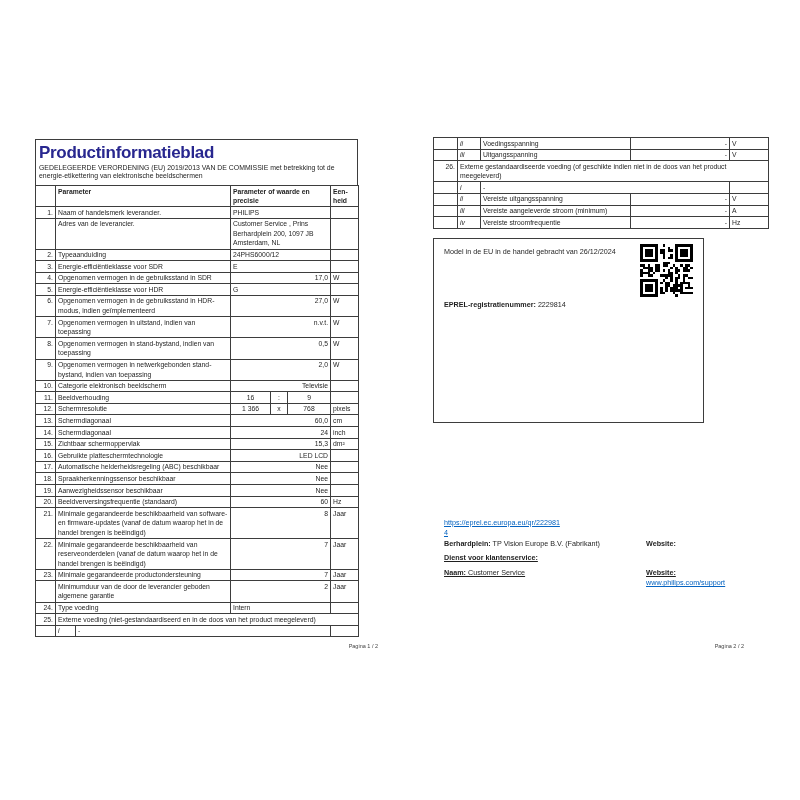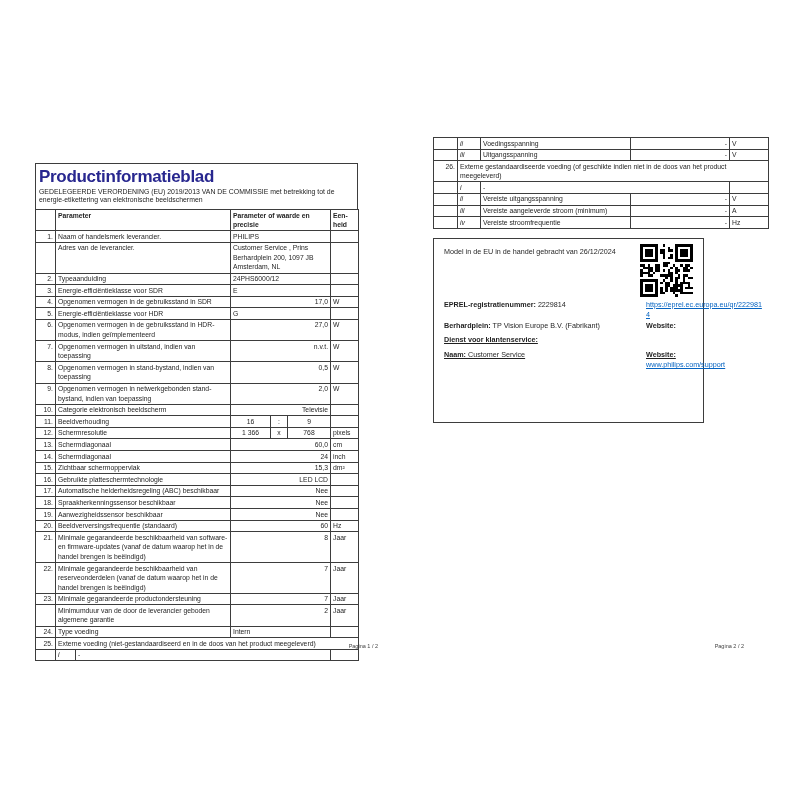--- a/index.html
+++ b/index.html
@@ -1,21 +1,21 @@
 <!DOCTYPE html>
 <html><head>
 <meta charset="utf-8">
 <style>
   * { box-sizing: border-box; margin: 0; padding: 0; }
   html,body { width:800px; height:800px; background:#fff; font-family:"Liberation Sans",sans-serif; color:#1f1f1f; }
   #canvas { position:relative; width:800px; height:800px; background:#fff; overflow:hidden; }
 
   
   .page1 { position:absolute; left:35px; top:139px; width:323px; }
-  .titleblock { border:1px solid #3d3d3d; border-bottom:none; height:46px; padding:3px 3px 0 3px;margin-top:24px; }
+  .titleblock { border:1px solid #3d3d3d; border-bottom:none; height:46px; padding:3px 3px 0 3px; }
   .doc-title { font-size:17px; font-weight:bold; color:#28278f; letter-spacing:-0.3px; line-height:19px; }
   .doc-subtitle { font-size:6.9px; line-height:8.3px; margin-top:2px; color:#222; }
 
   table.ptable { border-collapse:collapse; width:323px; table-layout:fixed; }
   table.ptable td { border:1px solid #3d3d3d; font-size:6.8px; line-height:9.6px; padding:0.5px 2px; vertical-align:top; word-wrap:break-word; }
   td.num { text-align:right; padding-right:7px; }
   td.vr  { text-align:right; padding-right:4px; }
   td.vl  { text-align:left; }
   td.ctr { text-align:center; }
   td.unit { text-align:left; padding-left:3px; }
@@ -25,24 +25,24 @@
   
   .page2-table { position:absolute; left:433px; top:137px; }
   table.p2 { border-collapse:collapse; width:335px; table-layout:fixed; }
   table.p2 td { border:1px solid #3d3d3d; font-size:6.8px; line-height:9.6px; padding:0.5px 2px; vertical-align:top; word-wrap:break-word; }
 
   .infobox { position:absolute; left:433px; top:238px; width:271px; height:185px; border:1px solid #3d3d3d; padding:8px 10px; font-size:7.2px; line-height:10.5px; }
   .qr { position:absolute; top:5px; right:10px; width:53px; height:53px; }
   .boxrow { display:flex; align-items:flex-start; }
   .boxrow .lcol { width:202px; flex:0 0 202px; }
   .boxrow .rcol { flex:1; }
-  .mt-big { margin-top:42px; }
+  .mt-big { margin-top:42px;flex-direction:column; }
   .mt { margin-top:4px;text-decoration:underline; }
   a.link { color:#0563c1; text-decoration:underline; }
-  .eprel-link { display:inline-block; width:118px; word-break:break-all; }
+  .eprel-link { display:inline-block; width:118px; word-break:break-all;margin-top:16px; }
   .adres-lines div { line-height:10.8px; }
 
   .pagefooter { position:absolute; font-size:5.5px; color:#444; text-align:right; }
   .pf1 { left:35px; top:643px; width:343px; }
   .pf2 { left:433px; top:643px; width:311px; }
 </style>
 </head>
 <body>
 
 <div id="canvas">

